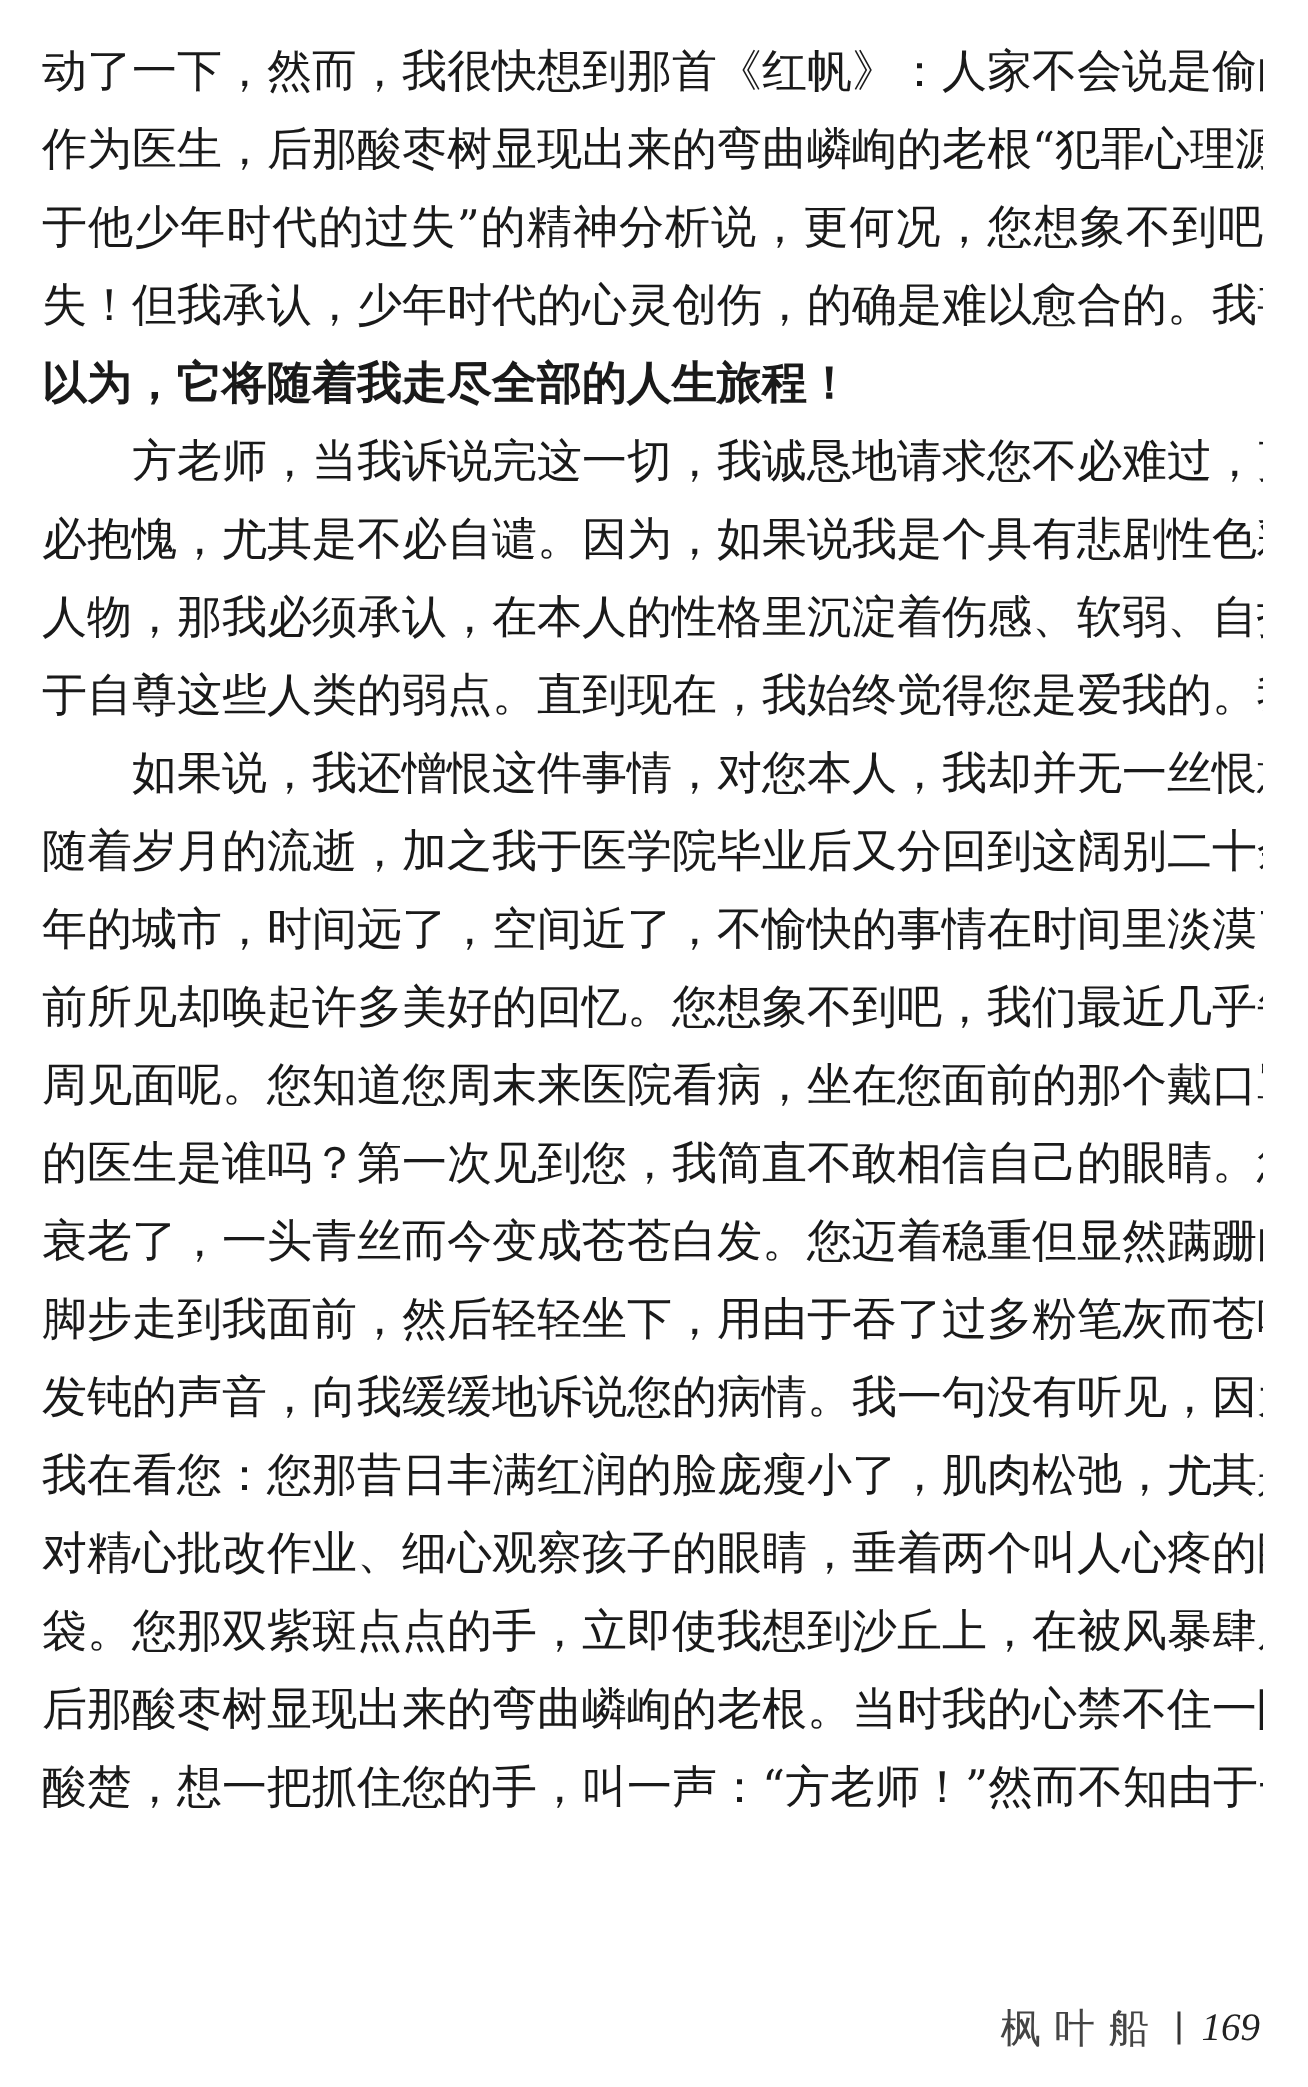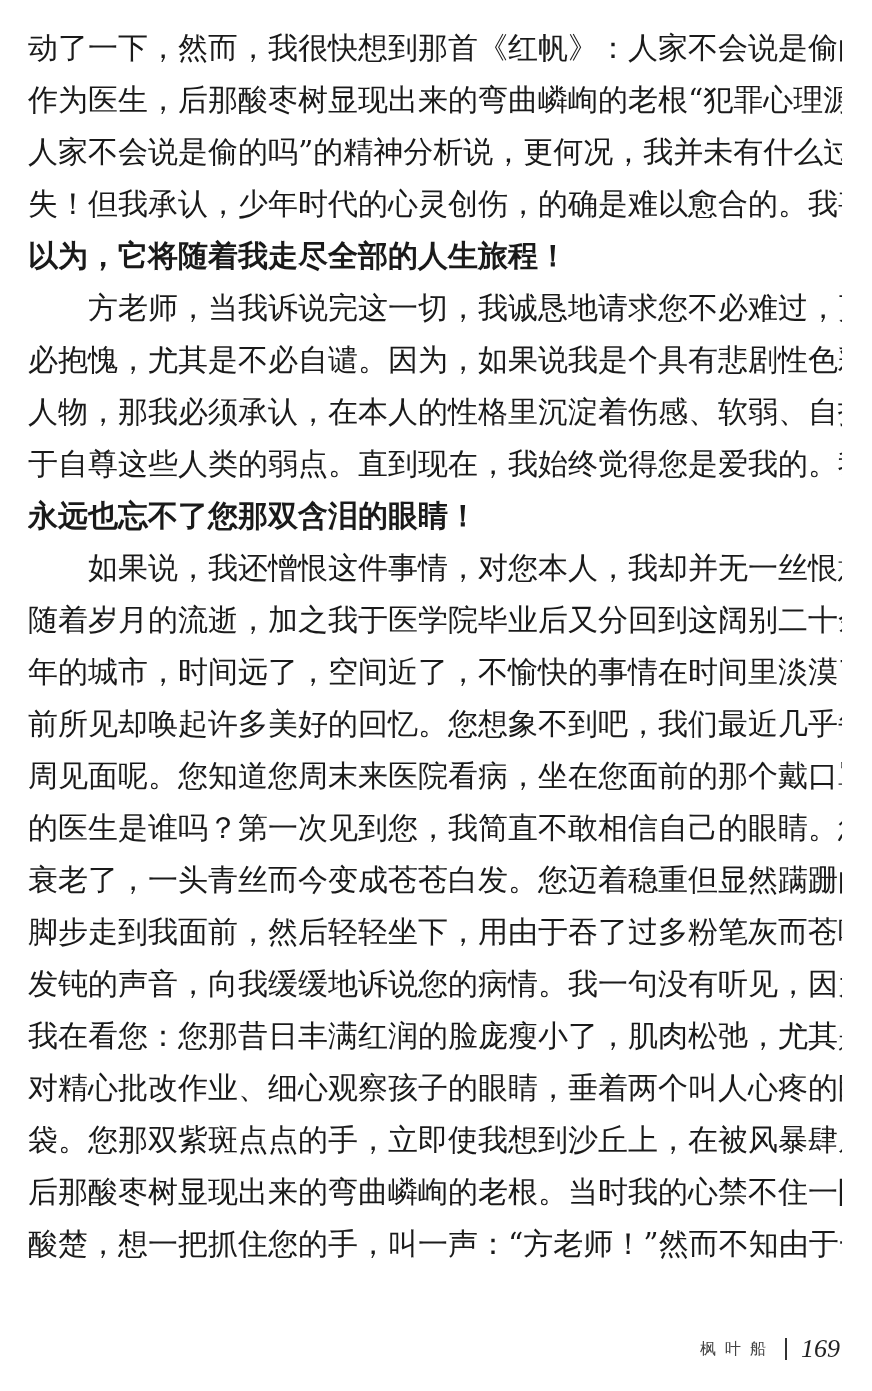--- a/index.html
+++ b/index.html
@@ -22,45 +22,44 @@
   }
   .line.indent { padding-left: 60px; }
   .line.last { text-align-last: left; font-weight: bold; }
   .footer {
     position: absolute; top: 1334px; right: 32px;
     display: flex; align-items: center; gap: 0;
     color: #333;
   }
   .footer .book-title {
     font-family: "DejaVu Sans", "Liberation Sans", sans-serif;
-    font-size: 16px; letter-spacing: 9px; color: #444;
+    font-size: 27px; letter-spacing: 9px; color: #444;
   }
   .footer .divider {
     display: inline-block; width: 2px; height: 22px; background: #333;
     margin: 0 14px 0 10px;
   }
   .footer .page-number {
     font-family: "Liberation Serif", "DejaVu Serif", serif;
     font-style: italic; font-size: 26px; color: #222;
   }
 </style>
 </head>
 <body>
 
 <div class="page-text">
   <span class="line">动了一下，然而，我很快想到那首《红帆》：人家不会说是偷的吗？</span>
   <span class="line">作为医生，后那酸枣树显现出来的弯曲嶙峋的老根“犯罪心理源</span>
-  <span class="line">人家不会说是偷的吗”的精神分析说，更何况，我并未有什么过</span>
+  <span class="line">于他少年时代的过失”的精神分析说，更何况，您想象不到吧</span>
   <span class="line">失！但我承认，少年时代的心灵创伤，的确是难以愈合的。我甚至</span>
   <span class="line last">以为，它将随着我走尽全部的人生旅程！</span>
   <span class="line indent">方老师，当我诉说完这一切，我诚恳地请求您不必难过，更不</span>
   <span class="line">必抱愧，尤其是不必自谴。因为，如果说我是个具有悲剧性色彩的</span>
   <span class="line">人物，那我必须承认，在本人的性格里沉淀着伤感、软弱、自扰、过</span>
   <span class="line">于自尊这些人类的弱点。直到现在，我始终觉得您是爱我的。我</span>
-  <span class="line last">永远也忘不了您那双含泪的眼睛！</span>
   <span class="line indent">如果说，我还憎恨这件事情，对您本人，我却并无一丝恨意。</span>
   <span class="line">随着岁月的流逝，加之我于医学院毕业后又分回到这阔别二十余</span>
   <span class="line">年的城市，时间远了，空间近了，不愉快的事情在时间里淡漠了，眼</span>
   <span class="line">前所见却唤起许多美好的回忆。您想象不到吧，我们最近几乎每</span>
   <span class="line">周见面呢。您知道您周末来医院看病，坐在您面前的那个戴口罩</span>
   <span class="line">的医生是谁吗？第一次见到您，我简直不敢相信自己的眼睛。您</span>
   <span class="line">衰老了，一头青丝而今变成苍苍白发。您迈着稳重但显然蹒跚的</span>
   <span class="line">脚步走到我面前，然后轻轻坐下，用由于吞了过多粉笔灰而苍哑得</span>
   <span class="line">发钝的声音，向我缓缓地诉说您的病情。我一句没有听见，因为，</span>
   <span class="line">我在看您：您那昔日丰满红润的脸庞瘦小了，肌肉松弛，尤其是那</span>

